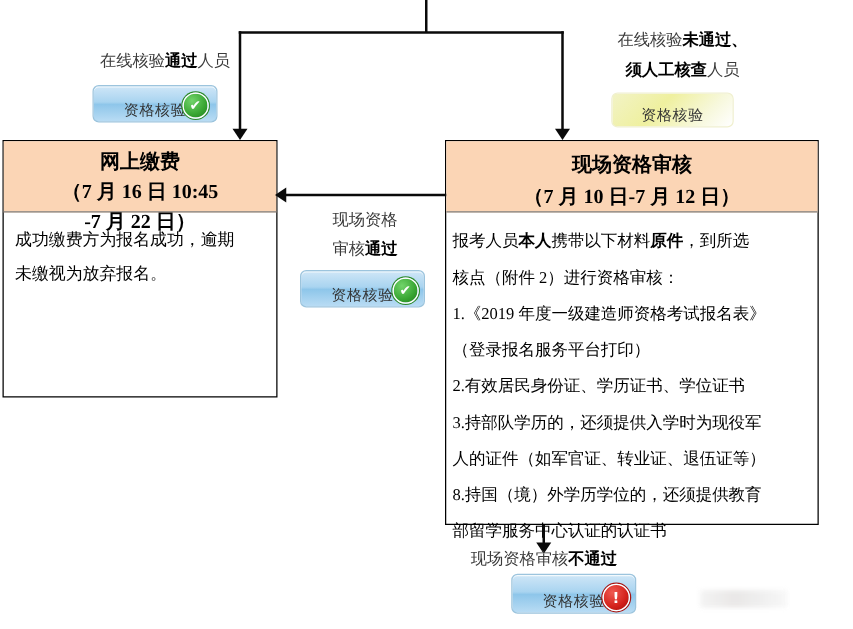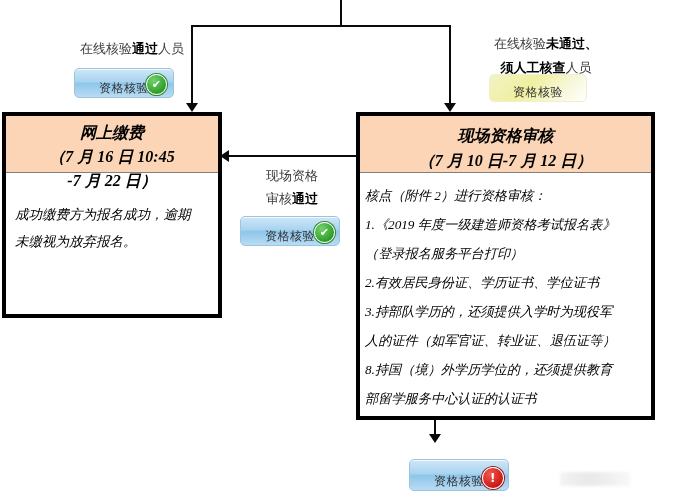--- a/index.html
+++ b/index.html
@@ -24,21 +24,21 @@
     border-top:9px solid #0a0a0a;
   }
   .arrow-left{
     position:absolute;width:0;height:0;
     border-top:6px solid transparent;
     border-bottom:6px solid transparent;
     border-right:9px solid #0a0a0a;
   }
 
   
-  .box{position:absolute;border:4px solid #000000;box-sizing:border-box;background:#fff;font-style:italic;}
+  .box{position:absolute;border:1px solid #000000;box-sizing:border-box;background:#fff;}
   .box-head{
     background:#fbd5b5;
     border-bottom:1px solid #808080;
     text-align:center;
     font-weight:bold;
     color:#000;
     box-sizing:border-box;
   }
   .box-head .hl1,.box-head .hl2,.box-head .hl3{display:block;white-space:nowrap;}
   .box-body{box-sizing:border-box;color:#000;}
@@ -112,52 +112,53 @@
 
   <div class="lbl" style="left:52px;top:38px;width:160px;">
     <span>在线核验</span><b>通过</b><span>人员</span>
   </div>
 
   <div class="btn btn-blue" style="left:74px;top:68px;width:100px;height:30px;">
     <span>资格核验</span>
     <span class="badge badge-ok" style="right:6px;bottom:2px;width:19px;height:19px;">✔</span>
   </div>
 
-  <div class="lbl" style="left:446px;top:32px;width:200px;line-height:24px;">
+  <div class="lbl" style="left:446px;top:20px;width:200px;line-height:24px;">
     <div>
       <span>在线核验</span><b>未通过、</b>
     </div>
     <div>
       <b>须人工核查</b><span>人员</span>
     </div>
   </div>
 
   <div class="btn btn-yellow" style="left:489px;top:74px;width:98px;height:28px;">
     <span>资格核验</span>
   </div>
 
   <div class="box" style="left:2px;top:112px;width:220px;height:206px;">
     <div class="box-head" style="height:57px;padding-top:5px;font-size:16px;line-height:24px;">
       <span class="hl1">网上缴费</span>
       <span class="hl2">（7 月 16 日 10:45</span>
       <span class="hl3">-7 月 22 日）</span>
     </div>
-    <div class="box-body" style="padding:28px 9px 0 9px;font-size:13.5px;line-height:27px;">
+    <div class="box-body" style="padding:8px 9px 0 9px;font-size:13.5px;line-height:27px;">
       <p>成功缴费方为报名成功，逾期</p>
       <p>未缴视为放弃报名。</p>
     </div>
   </div>
 
   <div class="box" style="left:356px;top:112px;width:299px;height:308px;">
     <div class="box-head" style="height:57px;padding-top:7px;font-size:16px;line-height:25px;">
       <span class="hl1">现场资格审核</span>
       <span class="hl2">（7 月 10 日-7 月 12 日）</span>
     </div>
     <div class="box-body" style="padding:8px 4px 0 5px;font-size:13.2px;line-height:29px;">
       <div id="onsite-rich">
+          <p><span>报考人员</span><b>本人</b><span>携带以下材料</span><b>原件</b><span>，到所选</span></p>
           <p><span>核点（附件 2）进行资格审核：</span></p>
           <p><span>1.《2019 年度一级建造师资格考试报名表》</span></p>
           <p><span>（登录报名服务平台打印）</span></p>
           <p><span>2.有效居民身份证、学历证书、学位证书</span></p>
           <p><span>3.持部队学历的，还须提供入学时为现役军</span></p>
           <p><span>人的证件（如军官证、转业证、退伍证等）</span></p>
           <p><span>8.持国（境）外学历学位的，还须提供教育</span></p>
           <p><span>部留学服务中心认证的认证书</span></p>
         </div>
     </div>
@@ -174,20 +175,23 @@
   </div>
 
   <div class="btn btn-blue" style="left:240px;top:216px;width:100px;height:30px;">
     <span>资格核验</span>
     <span class="badge badge-ok" style="right:4px;bottom:2px;width:19px;height:19px;">✔</span>
   </div>
 
   <div class="ln vl" style="left:434px;top:420px;height:17px;"></div>
   <div class="arrow-down" style="left:429px;top:434px;"></div>
 
+  <div class="lbl" style="left:355px;top:436px;width:160px;">
+    <span>现场资格审核</span><b>不通过</b>
+  </div>
 
   <div class="btn btn-blue" style="left:409px;top:459px;width:100px;height:32px;">
     <span>资格核验</span>
     <span class="badge badge-err" style="right:4px;bottom:1px;width:20px;height:20px;">!</span>
   </div>
 
   <div class="smudge" style="left:560px;top:472px;width:70px;height:14px;"></div>
 
 </div>
 

